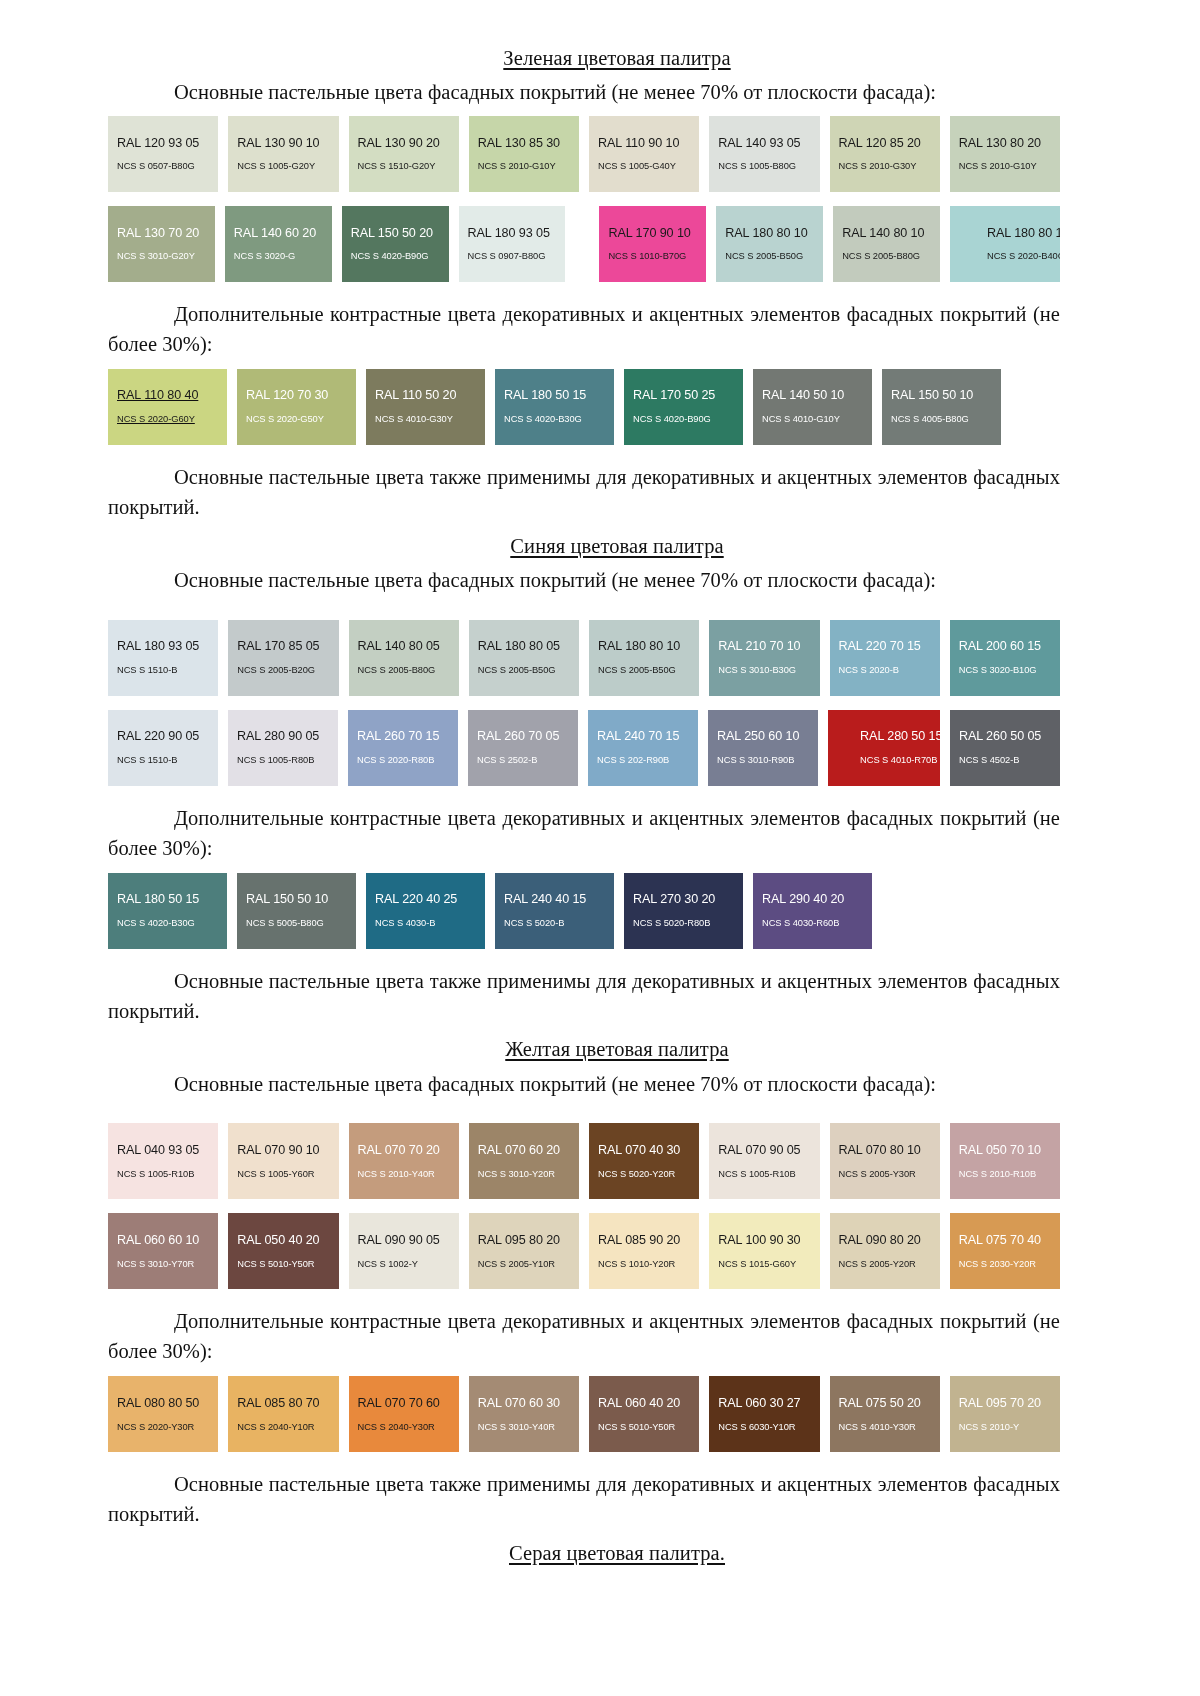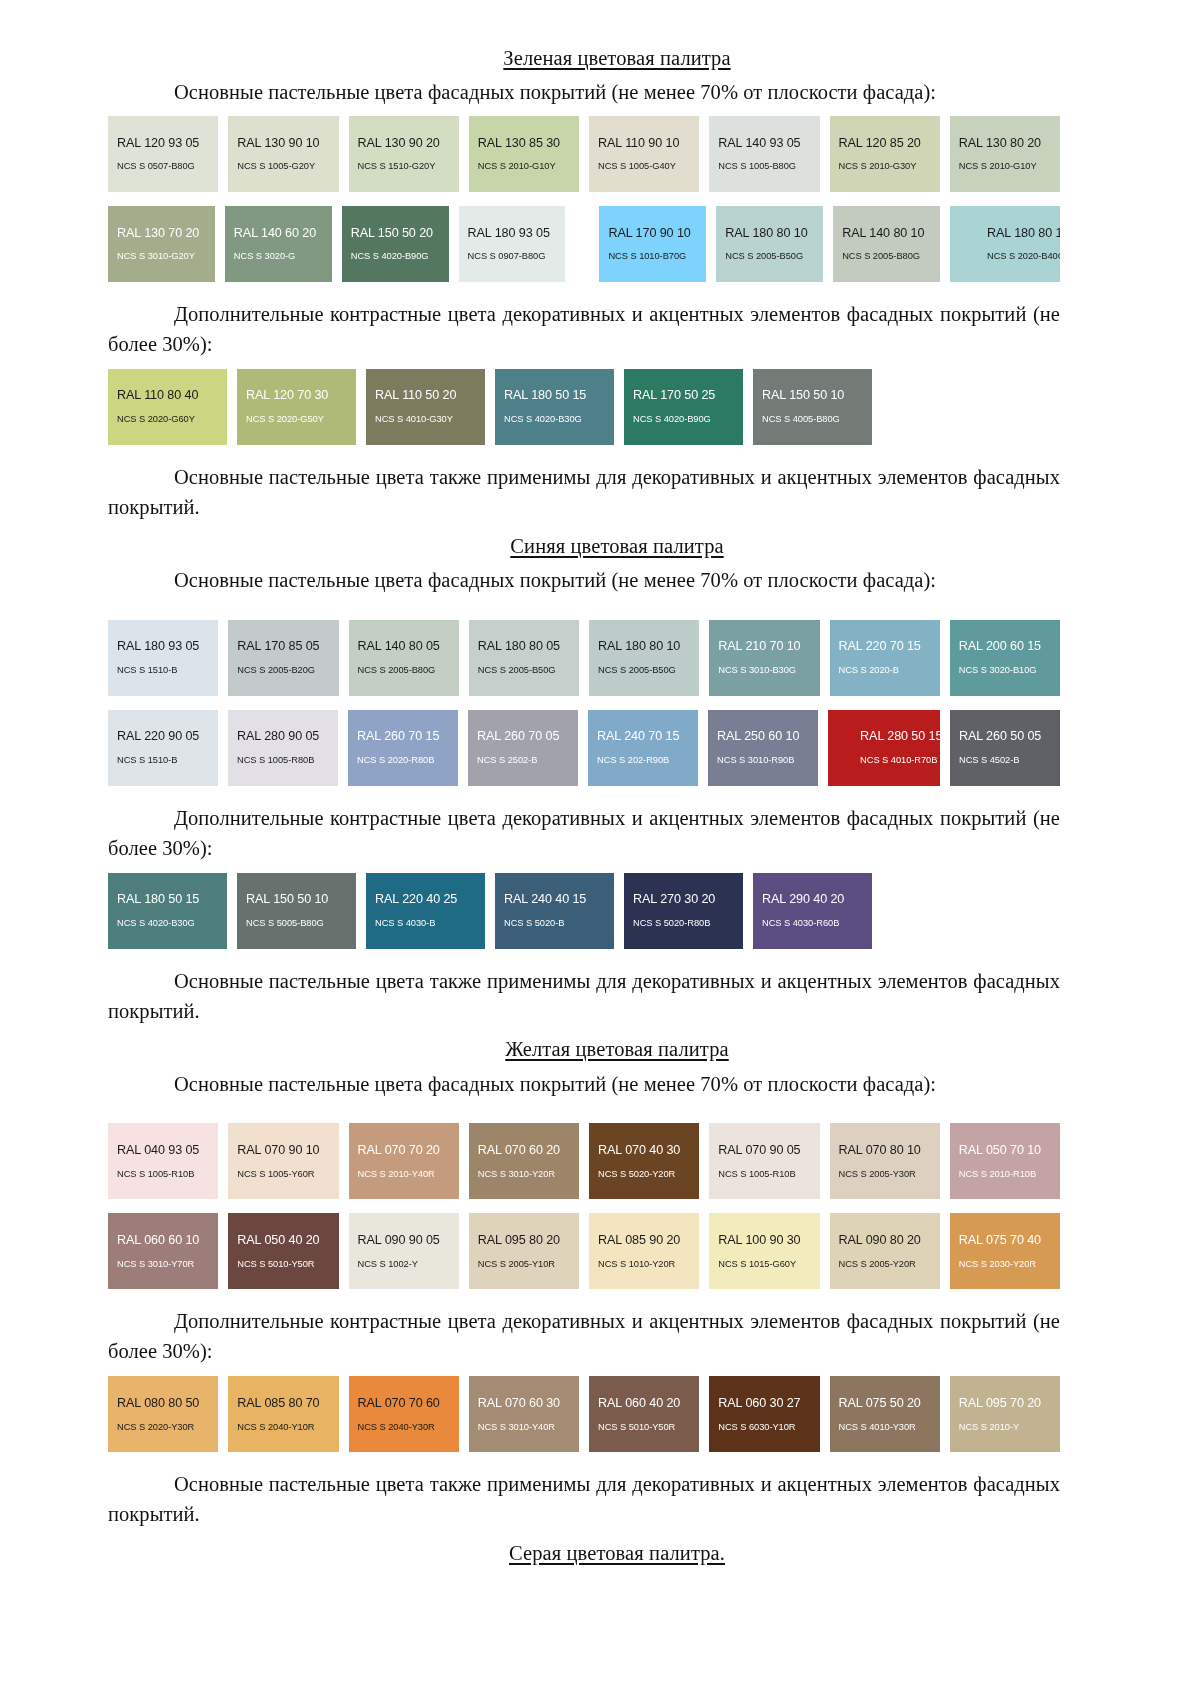--- a/index.html
+++ b/index.html
@@ -150,21 +150,21 @@
           <span class="ncs">NCS S 3020-G</span>
         </div>
         <div class="swatch dark" style="background-color: rgb(84, 119, 95);">
           <span class="ral">RAL 150 50 20</span>
           <span class="ncs">NCS S 4020-B90G</span>
         </div>
         <div class="swatch light" style="background-color: rgb(226, 235, 232);">
           <span class="ral">RAL 180 93 05</span>
           <span class="ncs">NCS S 0907-B80G</span>
         </div>
-        <div class="swatch light" style="background-color: #7dd3fc; margin-left: 24px;">
+        <div class="swatch light" style="background-color: #ec4899; margin-left: 24px;">
           <span class="ral">RAL 170 90 10</span>
           <span class="ncs">NCS S 1010-B70G</span>
         </div>
         <div class="swatch light" style="background-color: rgb(185, 211, 208);">
           <span class="ral">RAL 180 80 10</span>
           <span class="ncs">NCS S 2005-B50G</span>
         </div>
         <div class="swatch light" style="background-color: rgb(194, 203, 189);">
           <span class="ral">RAL 140 80 10</span>
           <span class="ncs">NCS S 2005-B80G</span>
@@ -172,39 +172,43 @@
         <div class="swatch light" style="background-color: rgb(169, 212, 211); padding-left: 37px;">
           <span class="ral">RAL 180 80 15</span>
           <span class="ncs">NCS S 2020-B40G</span>
         </div>
       </div>
 
       <div class="spacer-md"></div>
       <p class="para">Дополнительные контрастные цвета декоративных и акцентных элементов фасадных покрытий (не более 30%):</p>
 
       <div class="swatch-row accent">
-        <div class="swatch light" style="background-color: rgb(203, 214, 130);">
+        <div class="swatch light" style="background-color: rgb(203, 214, 130); text-decoration: underline;">
           <span class="ral">RAL 110 80 40</span>
           <span class="ncs">NCS S 2020-G60Y</span>
         </div>
         <div class="swatch dark" style="background-color: rgb(176, 186, 119);">
           <span class="ral">RAL 120 70 30</span>
           <span class="ncs">NCS S 2020-G50Y</span>
         </div>
         <div class="swatch dark" style="background-color: rgb(125, 123, 94);">
           <span class="ral">RAL 110 50 20</span>
           <span class="ncs">NCS S 4010-G30Y</span>
         </div>
         <div class="swatch dark" style="background-color: rgb(78, 128, 137);">
           <span class="ral">RAL 180 50 15</span>
           <span class="ncs">NCS S 4020-B30G</span>
         </div>
         <div class="swatch dark" style="background-color: rgb(45, 122, 98);">
           <span class="ral">RAL 170 50 25</span>
           <span class="ncs">NCS S 4020-B90G</span>
+        </div>
+        <div class="swatch dark" style="background-color: rgb(115, 120, 115);">
+          <span class="ral">RAL 140 50 10</span>
+          <span class="ncs">NCS S 4010-G10Y</span>
         </div>
         <div class="swatch dark" style="background-color: rgb(115, 123, 119);">
           <span class="ral">RAL 150 50 10</span>
           <span class="ncs">NCS S 4005-B80G</span>
         </div>
       </div>
 
       <div class="spacer-md"></div>
       <p class="para">Основные пастельные цвета также применимы для декоративных и акцентных элементов фасадных покрытий.</p>
     </div>

